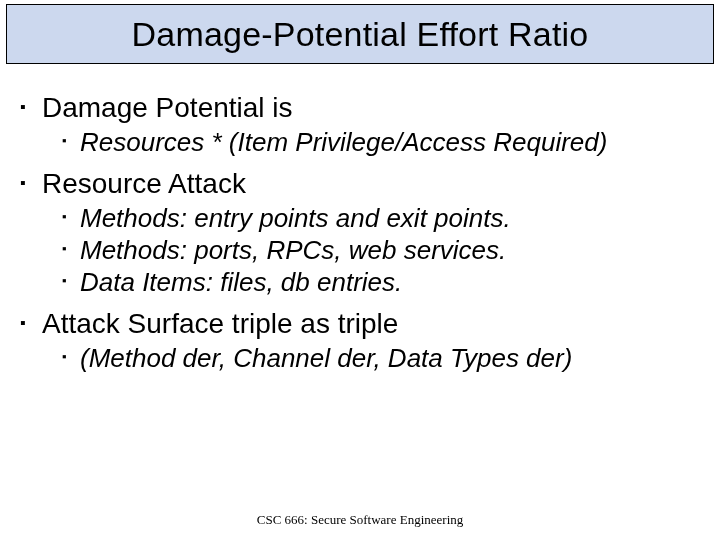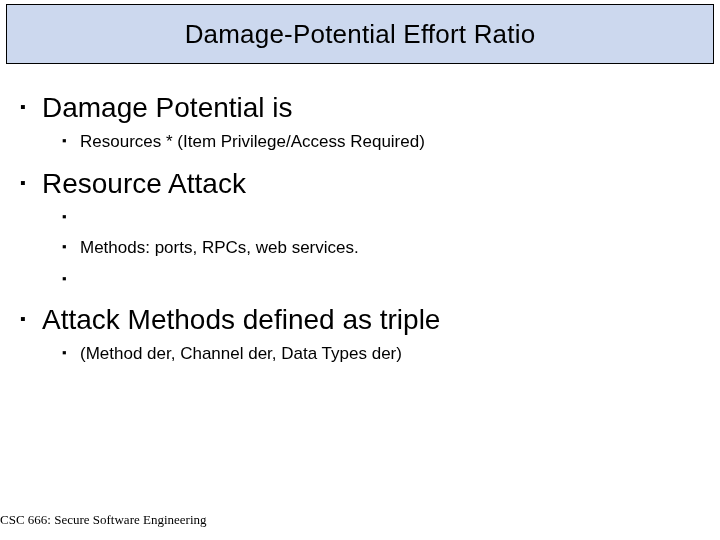--- a/index.html
+++ b/index.html
@@ -8,45 +8,46 @@
   .title-bar {
     position: absolute;
     left: 6px; right: 6px; top: 4px;
     height: 60px;
     background: #ccd8ee;
     border: 1px solid #000;
     display: flex;
     align-items: center;
     justify-content: center;
   }
-  .title-bar h1 { font-size: 26px; font-weight: 400; letter-spacing: 0.2px; }
+  .title-bar h1 { font-size: 34px; font-weight: 400; letter-spacing: 0.2px; }
   .content {
     position: absolute;
     left: 20px; right: 20px; top: 80px; bottom: 50px;
   }
   .lvl1 {
     display: flex;
     align-items: flex-start;
     margin-top: 12px;
     margin-bottom: 4px;
   }
   .lvl1 .bullet { width: 22px; flex: 0 0 22px; font-size: 16px; line-height: 30px; }
   .lvl1 .text { font-size: 28px; line-height: 32px; text-align: center; }
   .lvl2 {
     display: flex;
     align-items: flex-start;
     margin-left: 42px;
     margin-top: 4px;
   }
   .lvl2 .bullet { width: 18px; flex: 0 0 18px; font-size: 13px; line-height: 26px; }
-  .lvl2 .text { font-size: 17px; line-height: 28px; }
+  .lvl2 .text { font-size: 26px; line-height: 28px; font-style: italic; }
   .footer {
     position: absolute;
     bottom: 12px;
     left: 0; right: 0;
+    text-align: center;
     font-size: 13px;
     font-family: "Times New Roman", Times, serif;
   }
 </style>
 </head>
 <body>
 
 <div class="slide">
   <div class="title-bar">
     <h1>Damage-Potential Effort Ratio</h1>
@@ -62,32 +63,34 @@
       <span class="bullet">▪</span>
       <span class="text">Resources * (Item Privilege/Access Required)</span>
     </div>
 
     <div class="lvl1">
       <span class="bullet">▪</span>
       <span class="text">Resource Attack</span>
     </div>
     <div class="lvl2">
       <span class="bullet">▪</span>
+      <span class="text">Methods: entry points and exit points.</span>
     </div>
     <div class="lvl2">
       <span class="bullet">▪</span>
       <span class="text">Methods: ports, RPCs, web services.</span>
     </div>
     <div class="lvl2">
       <span class="bullet">▪</span>
+      <span class="text">Data Items: files, db entries.</span>
     </div>
 
     <div class="lvl1">
       <span class="bullet">▪</span>
-      <span class="text">Attack Methods defined as triple</span>
+      <span class="text">Attack Surface triple as triple</span>
     </div>
     <div class="lvl2">
       <span class="bullet">▪</span>
       <span class="text">(Method der, Channel der, Data Types der)</span>
     </div>
 
   </div>
 
   <div class="footer">CSC 666: Secure Software Engineering</div>
 </div>

